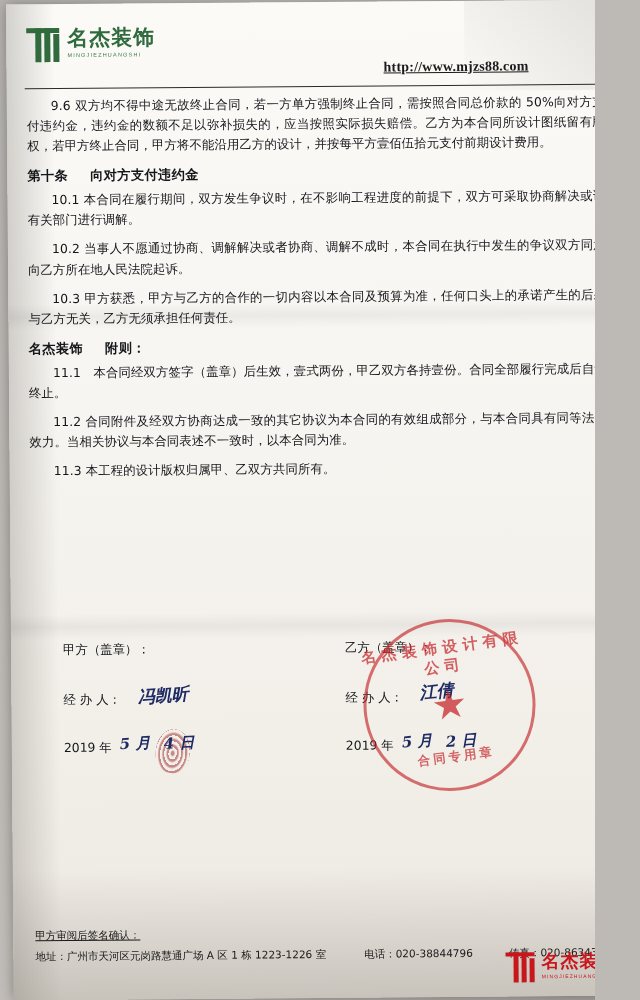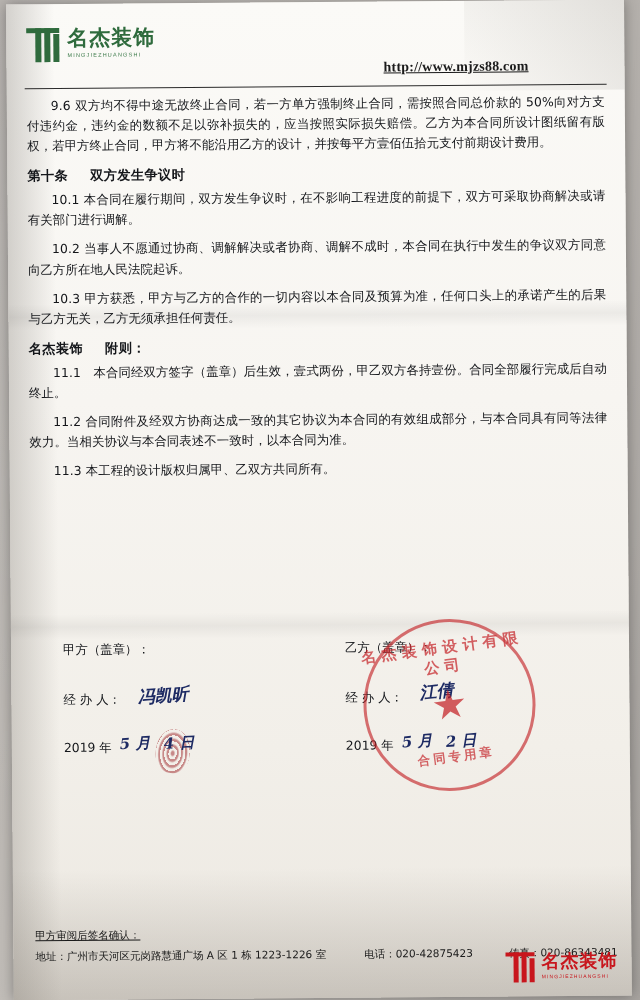--- a/index.html
+++ b/index.html
@@ -10,21 +10,21 @@
     width: 640px;
     height: 1000px;
     overflow: hidden;
     background: #bdb9b4;
     font-family: "Liberation Sans", sans-serif;
   }
 
   
   .scan {
     position: relative;
-    width: 640px;
+    width: 595px;
     height: 1000px;
     background:
       radial-gradient(ellipse at 20% 15%, rgba(255,255,255,0.10), rgba(0,0,0,0) 60%),
       linear-gradient(105deg, #b4b0ac 0%, #c3bfba 35%, #a8a4a0 100%);
     overflow: hidden;
   }
   .paper {
     position: absolute;
     left: 6px;
     top: 2px;
@@ -343,21 +343,21 @@
         </div>
       </div>
       <div class="site-url">http://www.mjzs88.com</div>
       <div class="rule"></div>
     </div>
 
     <div class="doc">
       <p class="p indent">9.6 双方均不得中途无故终止合同，若一方单方强制终止合同，需按照合同总价款的 50%向对方支付违约金，违约金的数额不足以弥补损失的，应当按照实际损失赔偿。乙方为本合同所设计图纸留有版权，若甲方终止合同，甲方将不能沿用乙方的设计，并按每平方壹佰伍拾元支付前期设计费用。</p>
 
       <div class="h">
-        <span>第十条</span><span class="gap"></span><span>双方发生争议时</span>
+        <span>第十条</span><span class="gap"></span><span>向对方支付违约金</span>
       </div>
 
       <p class="p indent">10.1 本合同在履行期间，双方发生争议时，在不影响工程进度的前提下，双方可采取协商解决或请有关部门进行调解。</p>
       <p class="p indent gap-sm">10.2 当事人不愿通过协商、调解解决或者协商、调解不成时，本合同在执行中发生的争议双方同意向乙方所在地人民法院起诉。</p>
       <p class="p indent gap-sm">10.3 甲方获悉，甲方与乙方的合作的一切内容以本合同及预算为准，任何口头上的承诺产生的后果与乙方无关，乙方无须承担任何责任。</p>
 
       <div class="h">
         <span>名杰装饰</span><span class="gap"></span><span>附则：</span>
       </div>
 
@@ -399,21 +399,21 @@
         <div class="arc">名杰装饰设计有限公司</div>
         <div class="star">★</div>
         <div class="arc2">合同专用章</div>
       </div>
     </div>
 
     <div class="footer">
       <div class="confirm">甲方审阅后签名确认：</div>
       <div class="addr-row">
         <span class="addr">地址：广州市天河区元岗路慧通广场 A 区 1 栋 1223-1226 室</span>
-        <span class="tel">电话：020-42875423</span>
+        <span class="tel">电话：020-38844796</span>
         <span class="fax">传真：020-86343481</span>
       </div>
     </div>
 
     <div class="footer-logo">
       <div class="fl-mark">
         <span class="cap"></span>
           <i></i>
           <i></i>
           <i></i>

